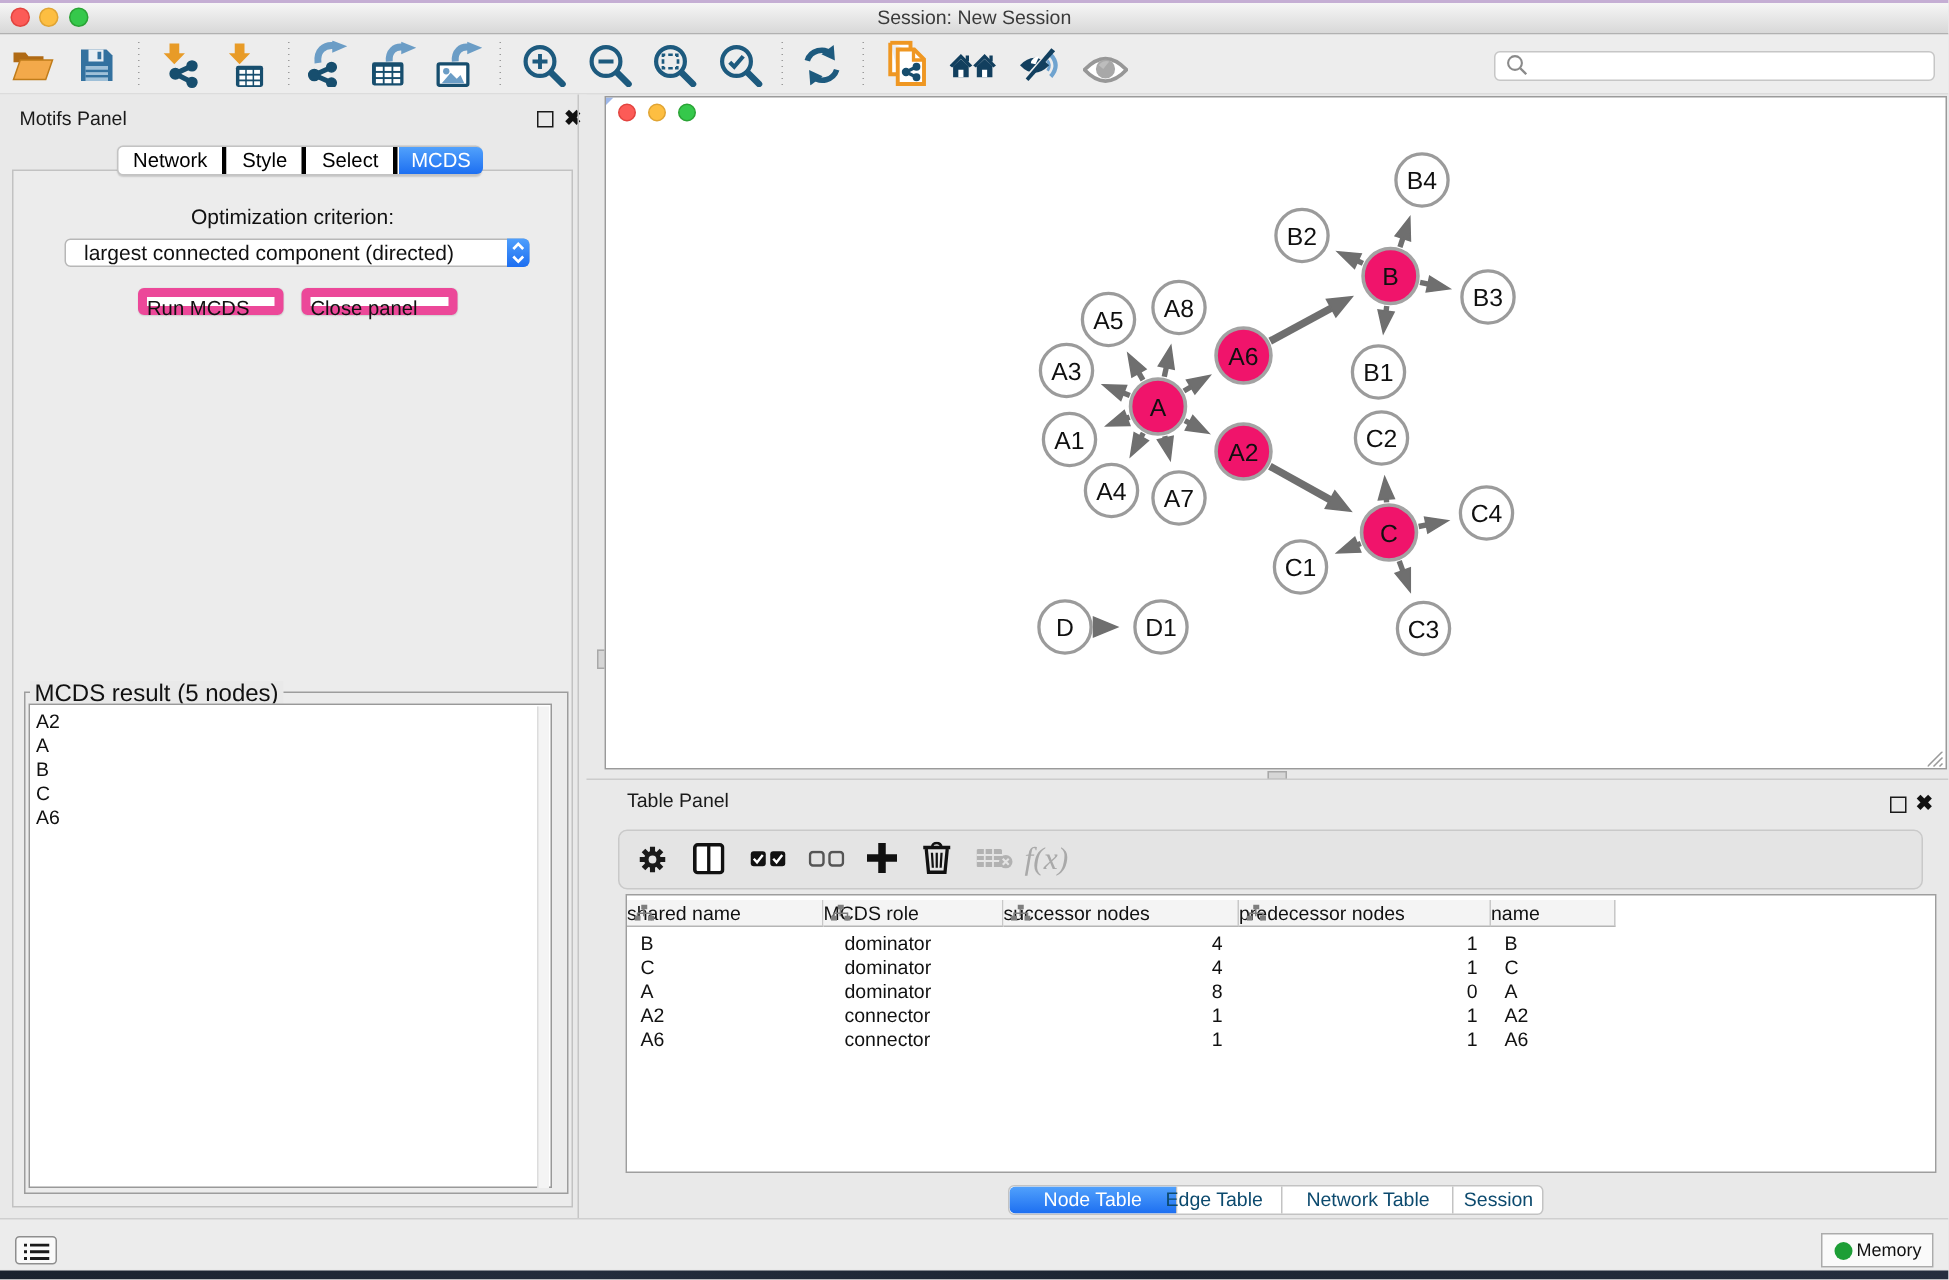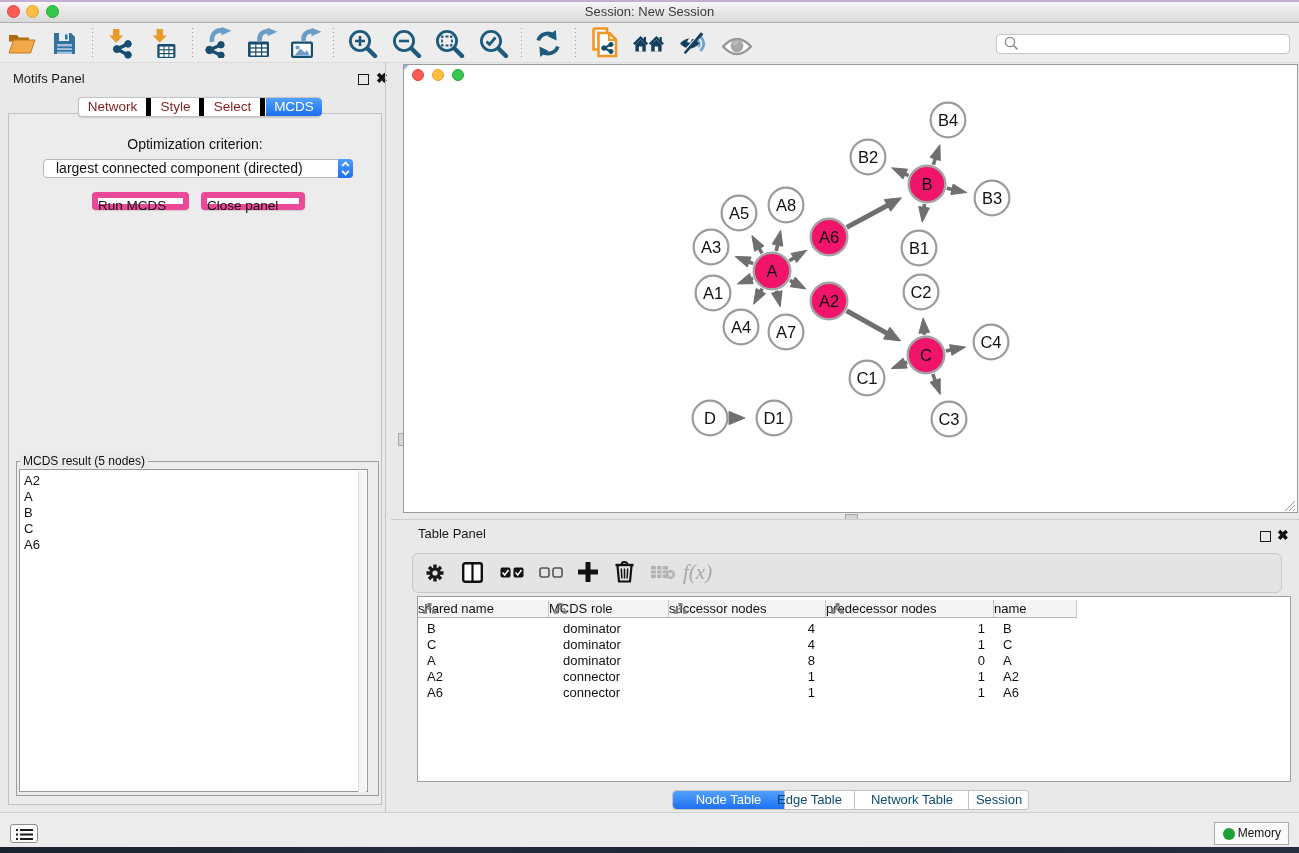--- a/index.html
+++ b/index.html
@@ -8,28 +8,28 @@
 #titlebar{left:0;top:2px;width:1299px;height:21px;background:linear-gradient(#f6f6f6,#d8d8d8);border-bottom:1px solid #b1b1b1;text-align:center;font-size:13px;color:#3a3a3a;line-height:20px}
 .tl{width:13px;height:13px;border-radius:50%;top:5px}
 #toolbar{left:0;top:23px;width:1299px;height:40px;background:#ededed;border-bottom:1px solid #dcdcdc}
 .vsep{top:5px;height:30px;width:1px;background-image:repeating-linear-gradient(#9a9a9a 0 1px,transparent 1px 4px)}
 #searchbox{left:996px;top:34px;width:294px;height:20px;background:#fff;border:1px solid #c6c6c6;border-radius:4px}
 #cpanel{left:0;top:63px;width:391px;height:749px;background:#e9e9e9}
 .sqicon{width:11px;height:11px;border:1.6px solid #1a1a1a;background:transparent}
 .xicon{font-size:14px;font-weight:bold;color:#111}
 #cpbox{left:8px;top:113px;width:374px;height:692px;border:1px solid #c2c2c2;background:#ececec}
 .tabbar{height:20px;border-radius:4px;background:#fff;border:1px solid #c3c3c3;box-shadow:0 .5px 1px rgba(0,0,0,.15)}
-.tabseg{position:absolute;top:0;height:18px;line-height:18px;text-align:center;font-size:13.5px;color:#7f1d1d;border-right:5px solid #000000}
+.tabseg{position:absolute;top:0;height:18px;line-height:18px;text-align:center;font-size:13.5px;color:#000000;border-right:3px solid #000000}
 .tabsel{background:linear-gradient(#51a1fc,#1d6ff1);color:#fff}
 #opt-label{left:8px;top:136px;width:374px;text-align:center;font-size:14px;color:#111}
 #dropdown{left:43px;top:159px;width:310px;height:19px;background:#fff;border:1px solid #b7b7b7;border-radius:4px;font-size:14px;line-height:17px;color:#111;padding-left:12px}
 #dropstep{right:-1px;top:-1px;width:15px;height:19px;border-radius:0 4px 4px 0;background:linear-gradient(#4f9ffc,#1c6ef1)}
 .btn{height:18px;background:#fff;border:6px solid #ec4899;border-radius:4px;box-shadow:0 .5px 1px rgba(0,0,0,.12);font-size:13.5px;text-align:left;line-height:16px;color:#111}
 #groupbox{left:16px;top:461px;width:363px;height:335px;border:1px solid #9d9d9d}
-#grouplab{left:20px;top:454px;background:#e9e9e9;padding:0 3px;font-size:12px;color:#111}
+#grouplab{left:20px;top:454px;background:#e9e9e9;padding:0 3px;font-size:16px;color:#111}
 #mcdslist{left:19px;top:469px;width:349px;height:323px;background:#fff;border:1px solid #999;font-size:13px;color:#111;line-height:16px;padding:3px 0 0 4px}
 #mcdssb{right:1px;top:1px;width:8px;height:321px;background:#f4f4f4;border-left:1px solid #dcdcdc}
 #statusbar{left:0;top:812px;width:1299px;height:34px;background:#ececec;border-top:1px solid #cfcfcf}
 #darkstrip{left:0;top:847px;width:1299px;height:6px;background:linear-gradient(90deg,#1a222e,#232c3c 30%,#1c2532 60%,#252e3e)}
 #listbtn{left:10px;top:824px;width:28px;height:19px;background:#fafafa;border:1px solid #8e8e8e;border-radius:3px}
 #membtn{left:1214px;top:822px;width:75px;height:23px;background:#fafafa;border:1px solid #ababab;font-size:12px;color:#111;line-height:21px;text-align:right;padding-right:7px}
 #netwin{left:403px;top:64px;width:895px;height:449px;background:#fff;border:1px solid #9a9a9a}
 #nettitle{left:0;top:0;width:893px;height:21px;background:linear-gradient(#f4f4f4,#d6d6d6);border-bottom:1px solid #aeaeae;text-align:center;font-size:13px;color:#222;line-height:20px}
 .tl2{width:12px;height:12px;border-radius:50%;top:69px}
 #tablepanel{left:391px;top:520px;width:908px;height:292px}

